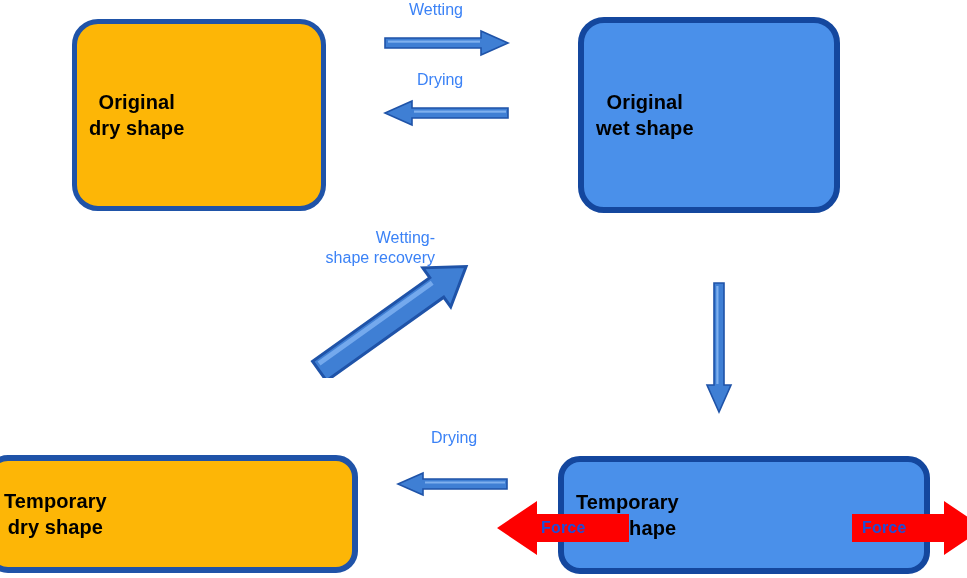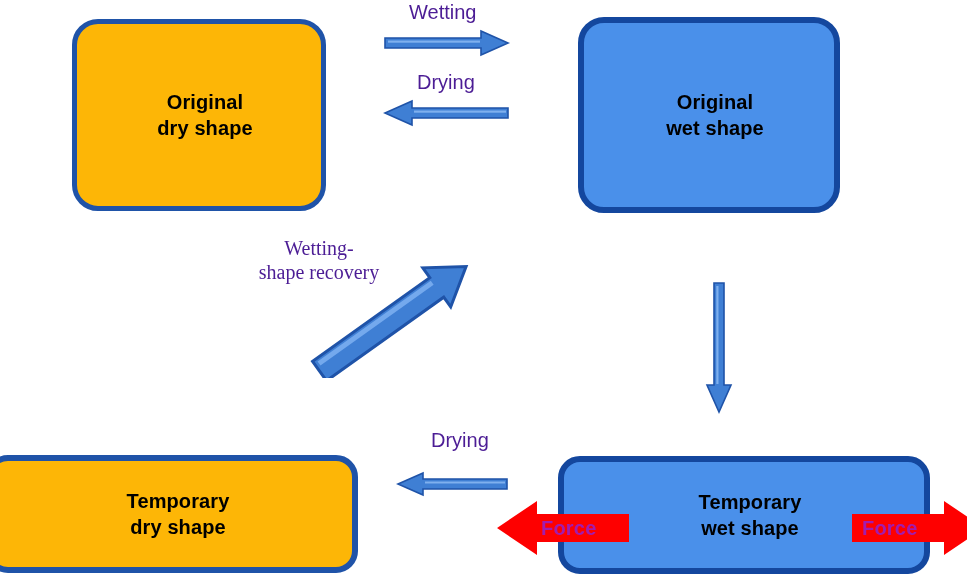--- a/index.html
+++ b/index.html
@@ -16,21 +16,20 @@
     font-family: "Liberation Sans", sans-serif;
   }
 
   
   .shape-box {
     position: absolute;
     box-sizing: border-box;
     border-style: solid;
     display: flex;
     align-items: center;
-    justify-content: center;
     text-align: center;
     padding-left: 12px;
   }
   .shape-label {
     font-weight: bold;
     font-size: 20px;
     line-height: 1.32;
     color: #000000;
     letter-spacing: 0.1px;
     white-space: pre-line;
@@ -93,42 +92,42 @@
     height: 58px;
   }
   .force-arrow svg { display: block; }
   .force-label {
     position: absolute;
     top: 0;
     height: 100%;
     display: flex;
     align-items: center;
     font-weight: bold;
-    font-size: 20px;
-    color: #a21caf;
+    font-size: 16px;
+    color: #1d4ed8;
     letter-spacing: 0.2px;
   }
   #force-left  { left: 497px; top: 499px; width: 132px; }
   #force-left .force-label  { left: 44px; }
   #force-right { left: 852px; top: 499px; width: 132px; }
   #force-right .force-label { left: 10px; }
 
   
   .edge-label {
     position: absolute;
-    font-size: 20px;
-    color: #4c1d95;
+    font-size: 16px;
+    color: #3b82f6;
     line-height: 1.22;
     white-space: pre-line;
   }
   #label-wetting       { left: 409px; top: 0px;   }
   #label-drying-top    { left: 417px; top: 70px;  }
   #label-deformation   { left: 758px; top: 325px; }
   #label-drying-bottom { left: 431px; top: 428px; }
-  #label-recovery      { left: 203px; top: 236px; text-align: center; width: 232px; font-family: Liberation Serif, serif; }
+  #label-recovery      { left: 203px; top: 228px; text-align: right; width: 232px; }
 </style>
 </head>
 <body>
 
 <div id="canvas">
 
   <div class="shape-box box-dry" id="box-original-dry">
     <span class="shape-label">Original
 dry shape</span>
   </div>

